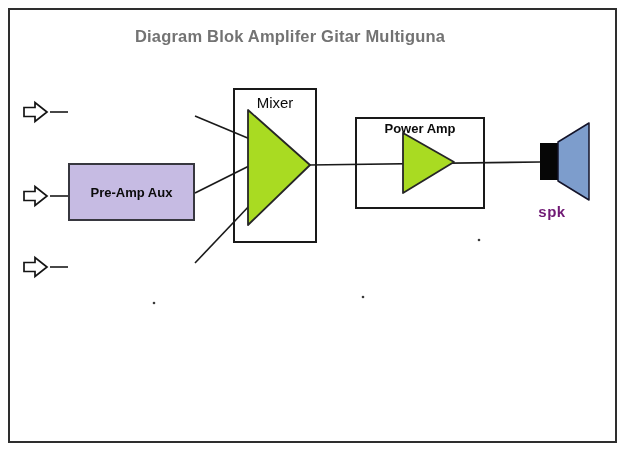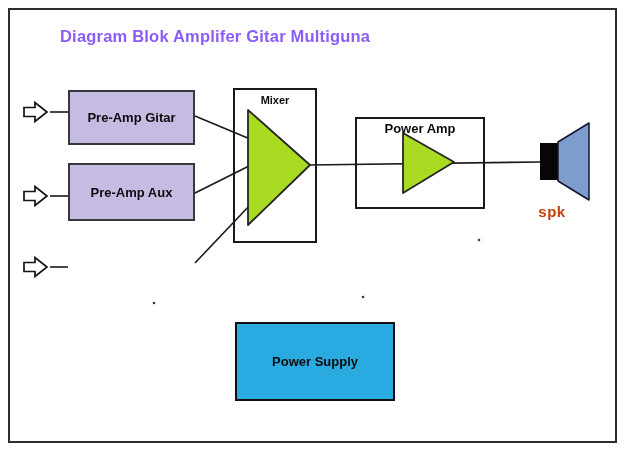--- a/index.html
+++ b/index.html
@@ -5,47 +5,47 @@
   html,body{margin:0;padding:0;background:#ffffff;}
   .stage{
     position:relative;width:627px;height:456px;background:#ffffff;overflow:hidden;
     font-family:"Liberation Sans", sans-serif;
   }
   .frame{
     position:absolute;left:8px;top:8px;width:609px;height:435px;
     border:2px solid #2e2e2e;box-sizing:border-box;background:#ffffff;
   }
   .title{
-    position:absolute;left:60px;top:27px;width:460px;text-align:left;
-    font-size:16.5px;font-weight:700;color:#8b5cf6;letter-spacing:.2px;white-space:nowrap;
+    position:absolute;left:60px;top:27px;width:460px;text-align:center;
+    font-size:16.5px;font-weight:700;color:#737373;letter-spacing:.2px;white-space:nowrap;
   }
   .box{position:absolute;box-sizing:border-box;}
   .preamp{
     width:127px;background:var(--preamp_fill,#C6BBE3);
     border:2px solid #37373f;display:flex;align-items:center;justify-content:center;
   }
   .preamp span{font-size:13px;font-weight:700;color:#0b0b0b;white-space:nowrap;}
   .mixer{
     left:233px;top:88px;width:84px;height:155px;background:#ffffff;border:2px solid #191919;
     text-align:center;
   }
-  .mixer span{display:inline-block;margin-top:4px;font-size:11px;font-weight:700;color:#0b0b0b;}
+  .mixer span{display:inline-block;margin-top:4px;font-size:15px;font-weight:400;color:#0b0b0b;}
   .poweramp{
     left:355px;top:117px;width:130px;height:92px;background:transparent;border:2px solid #191919;
     text-align:center;
   }
   .poweramp span{display:inline-block;margin-top:2px;font-size:13px;font-weight:700;color:#0b0b0b;}
   .psu{
     left:235px;top:322px;width:160px;height:79px;background:var(--power_supply_fill,#29ABE2);
     border:2px solid #101010;display:flex;align-items:center;justify-content:center;
   }
   .psu span{font-size:13px;font-weight:700;color:#0b0b0b;}
   .spk-label{
     position:absolute;left:520px;top:203px;width:64px;text-align:center;
-    font-size:15px;font-weight:700;color:#c2410c;letter-spacing:.5px;
+    font-size:15px;font-weight:700;color:#701a75;letter-spacing:.5px;
   }
   .website{
     position:absolute;left:333px;top:405px;width:220px;text-align:center;
     font-size:18px;font-weight:700;color:#0a0a0a;white-space:nowrap;
   }
   svg.overlay{position:absolute;left:0;top:0;pointer-events:none;}
   .wire{stroke:var(--line,#1a1a1a);stroke-width:1.6;fill:none;}
   .tri{fill:var(--amp_triangle_fill,#A9DB22);stroke:#262626;stroke-width:1.8;stroke-linejoin:round;}
   .in-arrow{fill:#ffffff;stroke:#141414;stroke-width:1.7;stroke-linejoin:miter;}
   .spk-driver{fill:#060606;}
@@ -54,38 +54,32 @@
 </style>
 </head>
 <body>
 
 <div class="stage">
 
   <div class="frame"></div>
 
   <div class="title">Diagram Blok Amplifer Gitar Multiguna</div>
 
-  <div class="box preamp" style="left:68px;top:90px;height:55px;">
-    <span>Pre-Amp Gitar</span>
-  </div>
   <div class="box preamp" style="left:68px;top:163px;height:58px;">
     <span>Pre-Amp Aux</span>
   </div>
 
   <div class="box mixer">
     <span>Mixer</span>
   </div>
 
   <div class="box poweramp">
     <span>Power Amp</span>
   </div>
 
-  <div class="box psu">
-    <span>Power Supply</span>
-  </div>
 
   <svg class="overlay" width="627" height="456" viewBox="0 0 627 456">
 
     <polygon class="in-arrow" points="24,107.5 35,107.5 35,102.5 47,112 35,121.5 35,116.5 24,116.5"></polygon>
     <polygon class="in-arrow" points="24,191.5 35,191.5 35,186.5 47,196 35,205.5 35,200.5 24,200.5"></polygon>
     <polygon class="in-arrow" points="24,262.5 35,262.5 35,257.5 47,267 35,276.5 35,271.5 24,271.5"></polygon>
 
     <line class="wire" x1="50" y1="112" x2="68" y2="112"></line>
     <line class="wire" x1="50" y1="196" x2="68" y2="196"></line>
     <line class="wire" x1="50" y1="267" x2="68" y2="267"></line>

